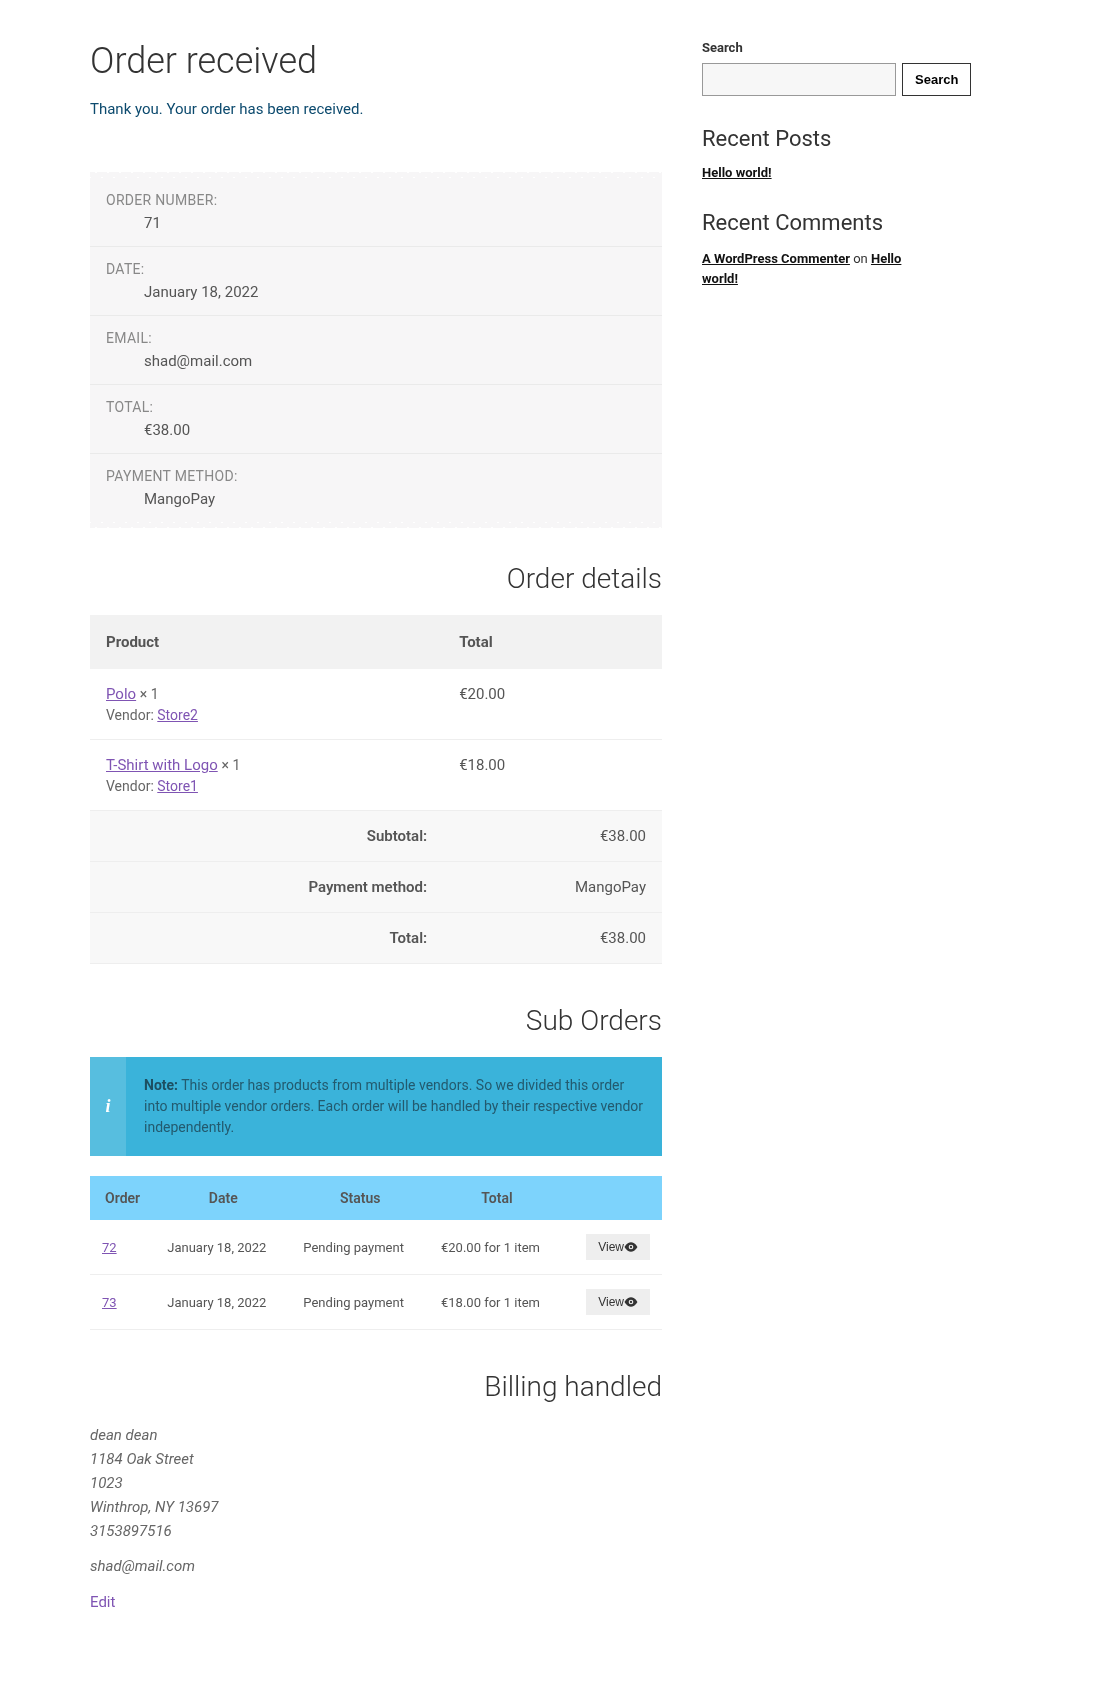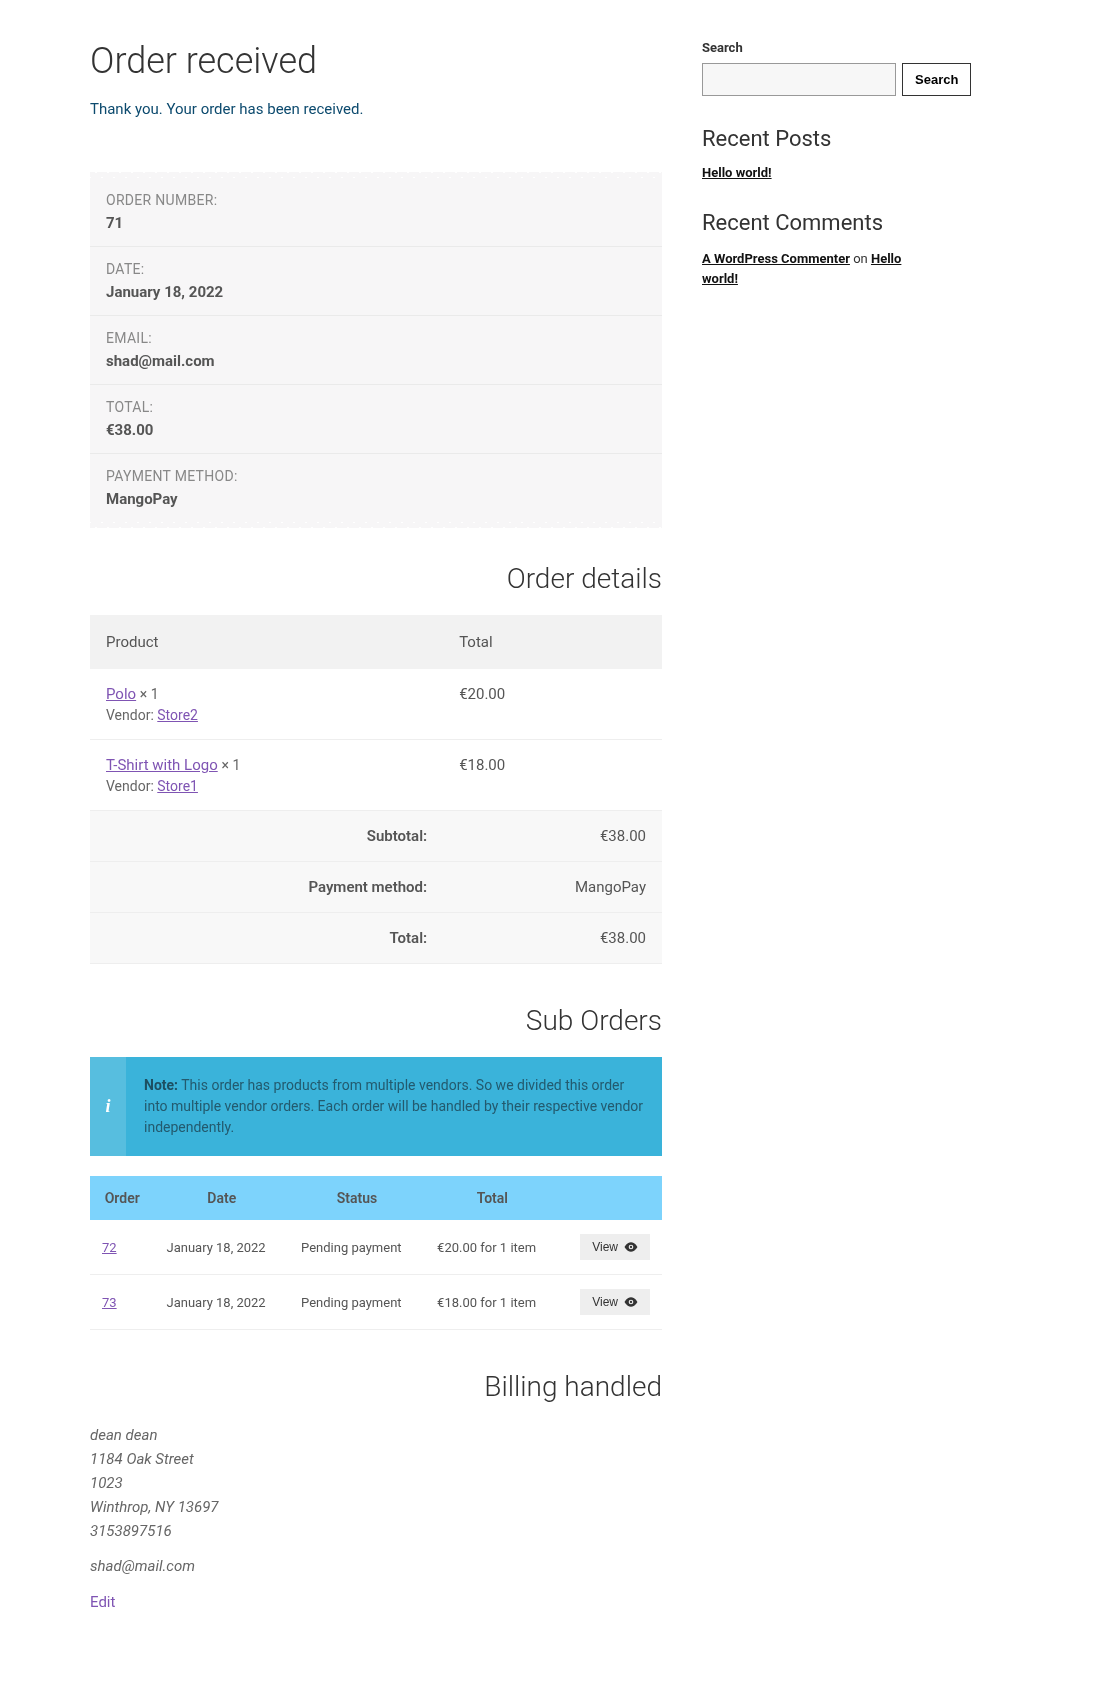--- a/index.html
+++ b/index.html
@@ -55,35 +55,36 @@
     .ov-item:last-child { border-bottom: none; }
     .ov-label {
       font-size: 14px;
       color: #888;
       text-transform: uppercase;
       margin-bottom: 6px;
       letter-spacing: 0.3px;
     }
     .ov-value {
       font-size: 15px;
-      font-weight: 700;
+      font-weight: 400;
       color: #555;
+      margin-left: 38px;
     }
     
     .order-details {
       width: 100%;
       border-collapse: collapse;
       font-size: 15px;
       color: #555;
     }
     .order-details thead th {
       background: #f2f2f2;
       text-align: left;
       padding: 18px 16px;
-      font-weight: 400;
+      font-weight: 700;
       color: #555;
     }
     .order-details tbody td {
       padding: 16px;
       border-bottom: 1px solid #eee;
       vertical-align: top;
     }
     .order-details tfoot th,
     .order-details tfoot td {
       background: #f8f8f8;
@@ -139,21 +140,20 @@
       vertical-align: middle;
     }
     .view-btn {
       background: #eee;
       border: none;
       padding: 6px 12px;
       font-size: 12px;
       color: #333;
       display: inline-flex;
       align-items: center;
-      gap: 6px;
       cursor: pointer;
     }
     .view-btn svg { width: 14px; height: 10px; }
     
     .billing address {
       font-style: italic;
       color: #666;
       font-size: 15px;
       line-height: 1.6;
     }

